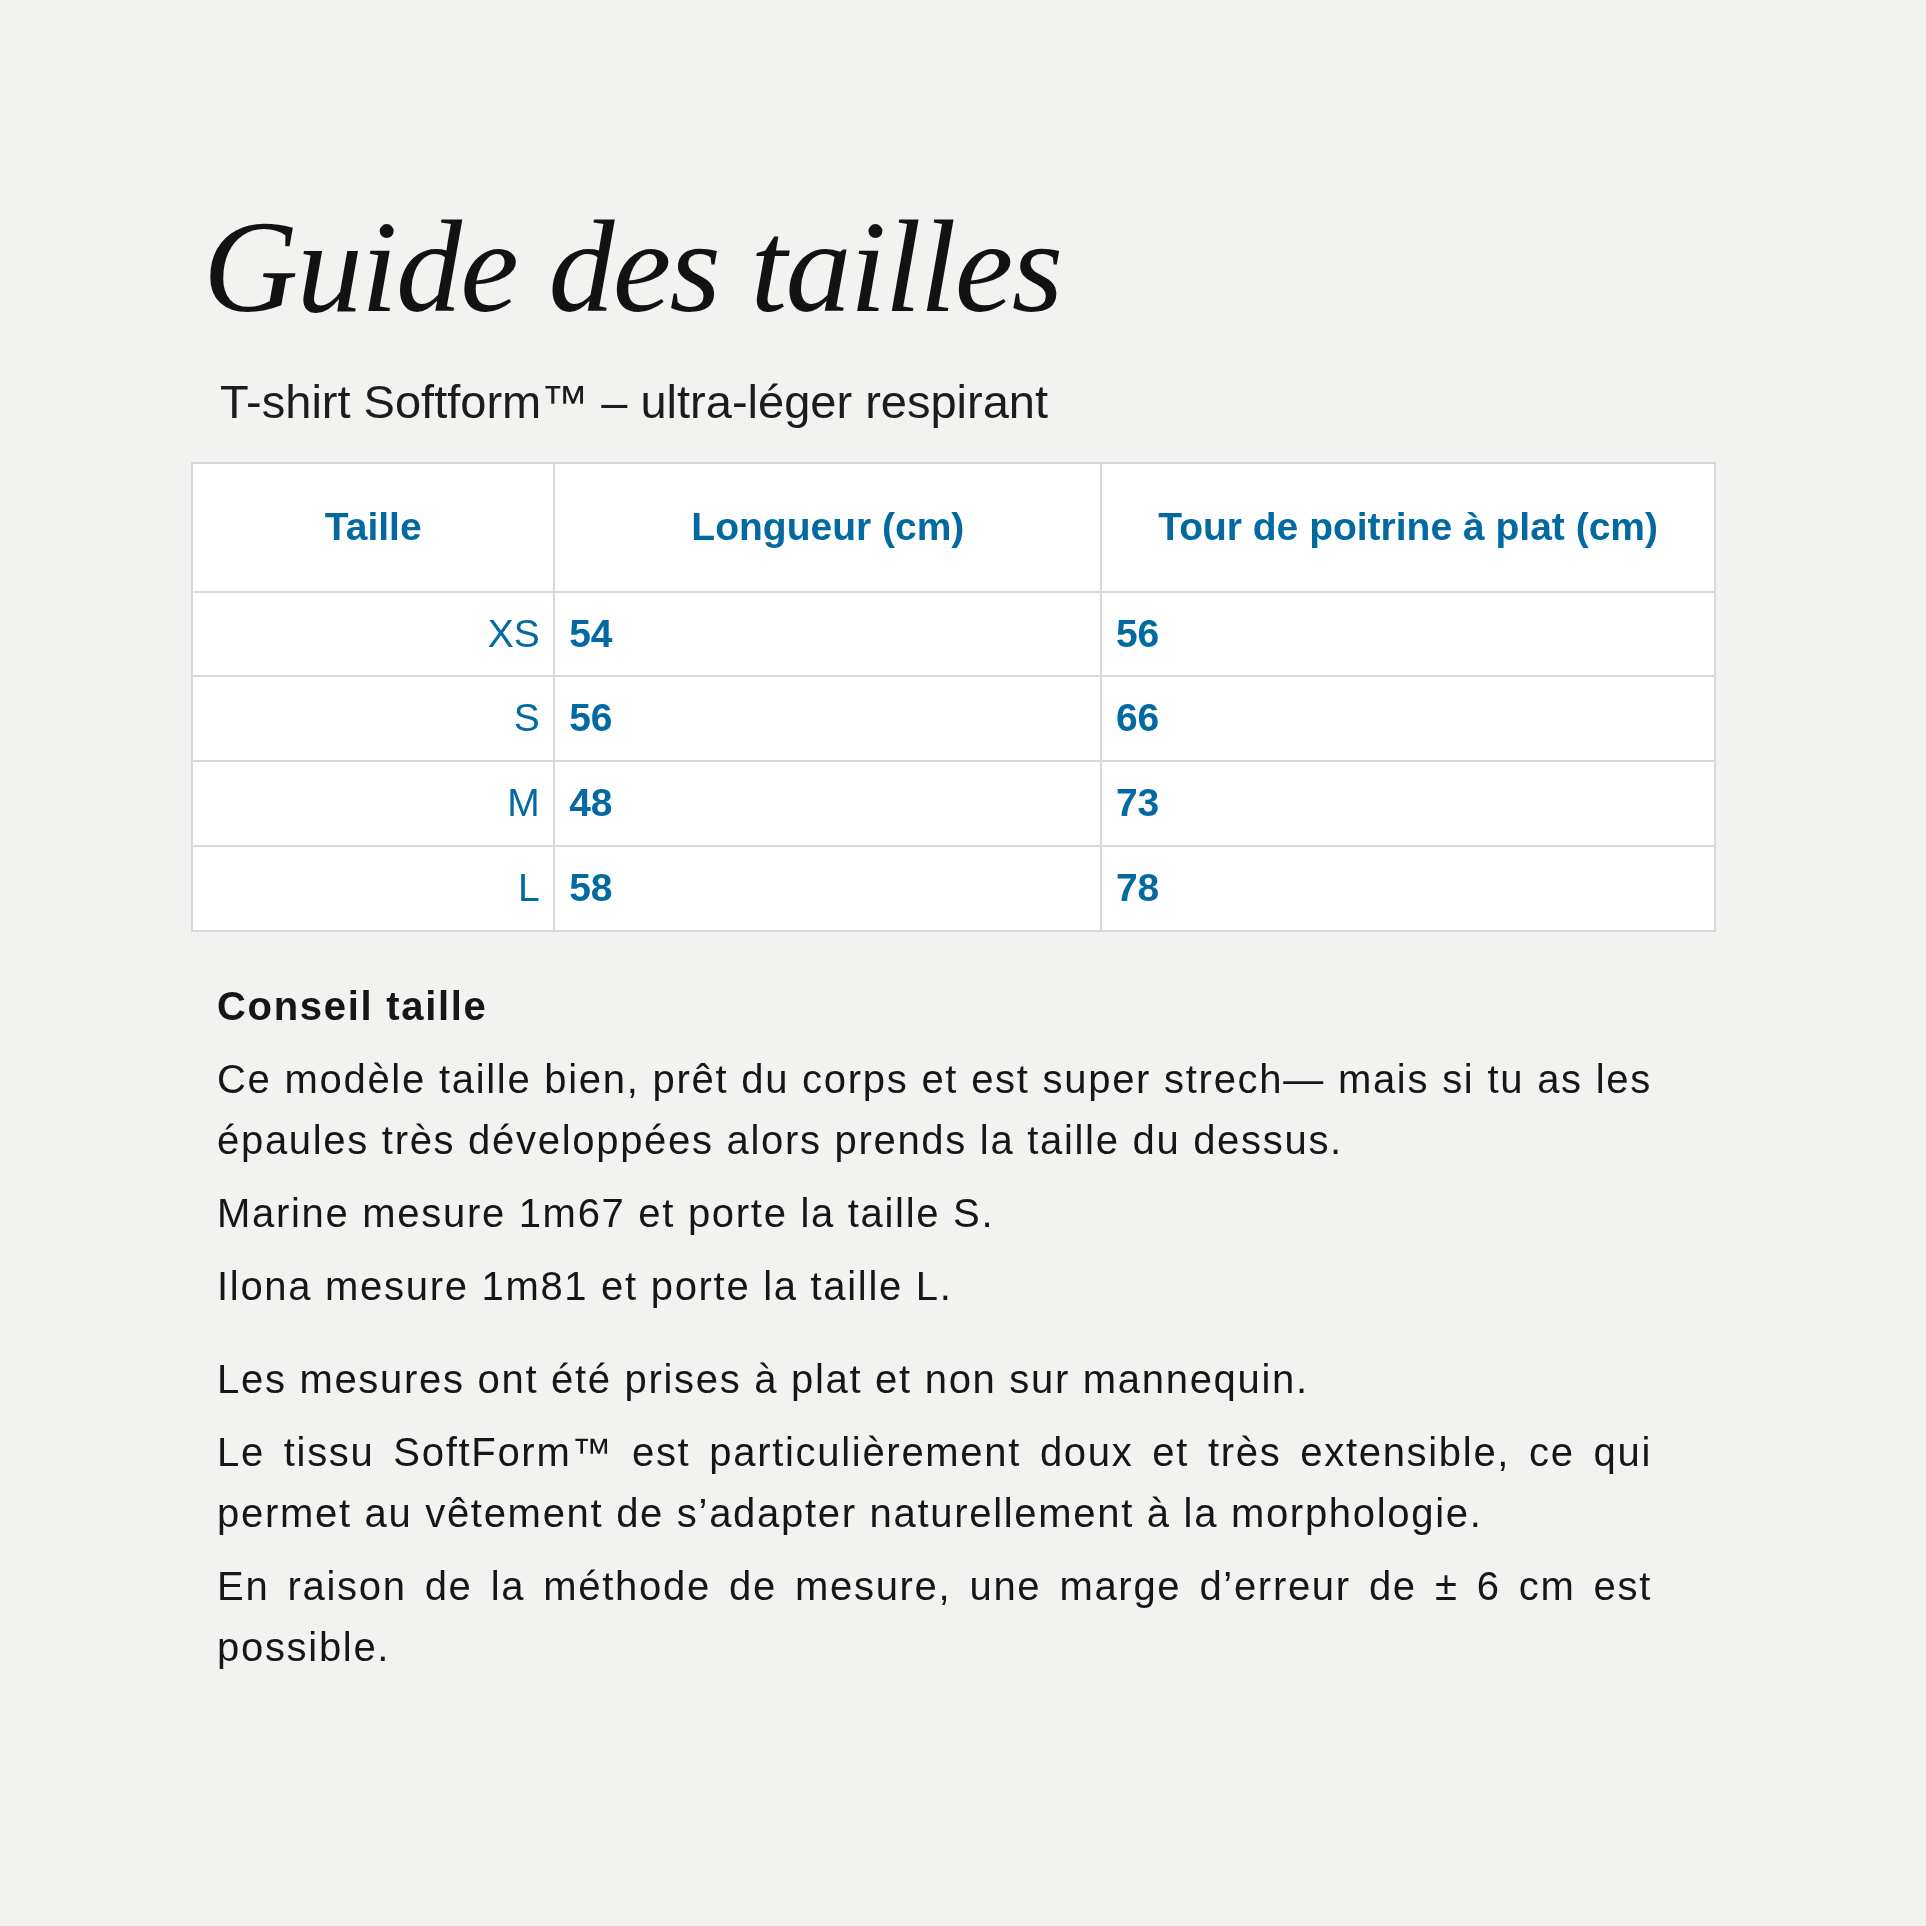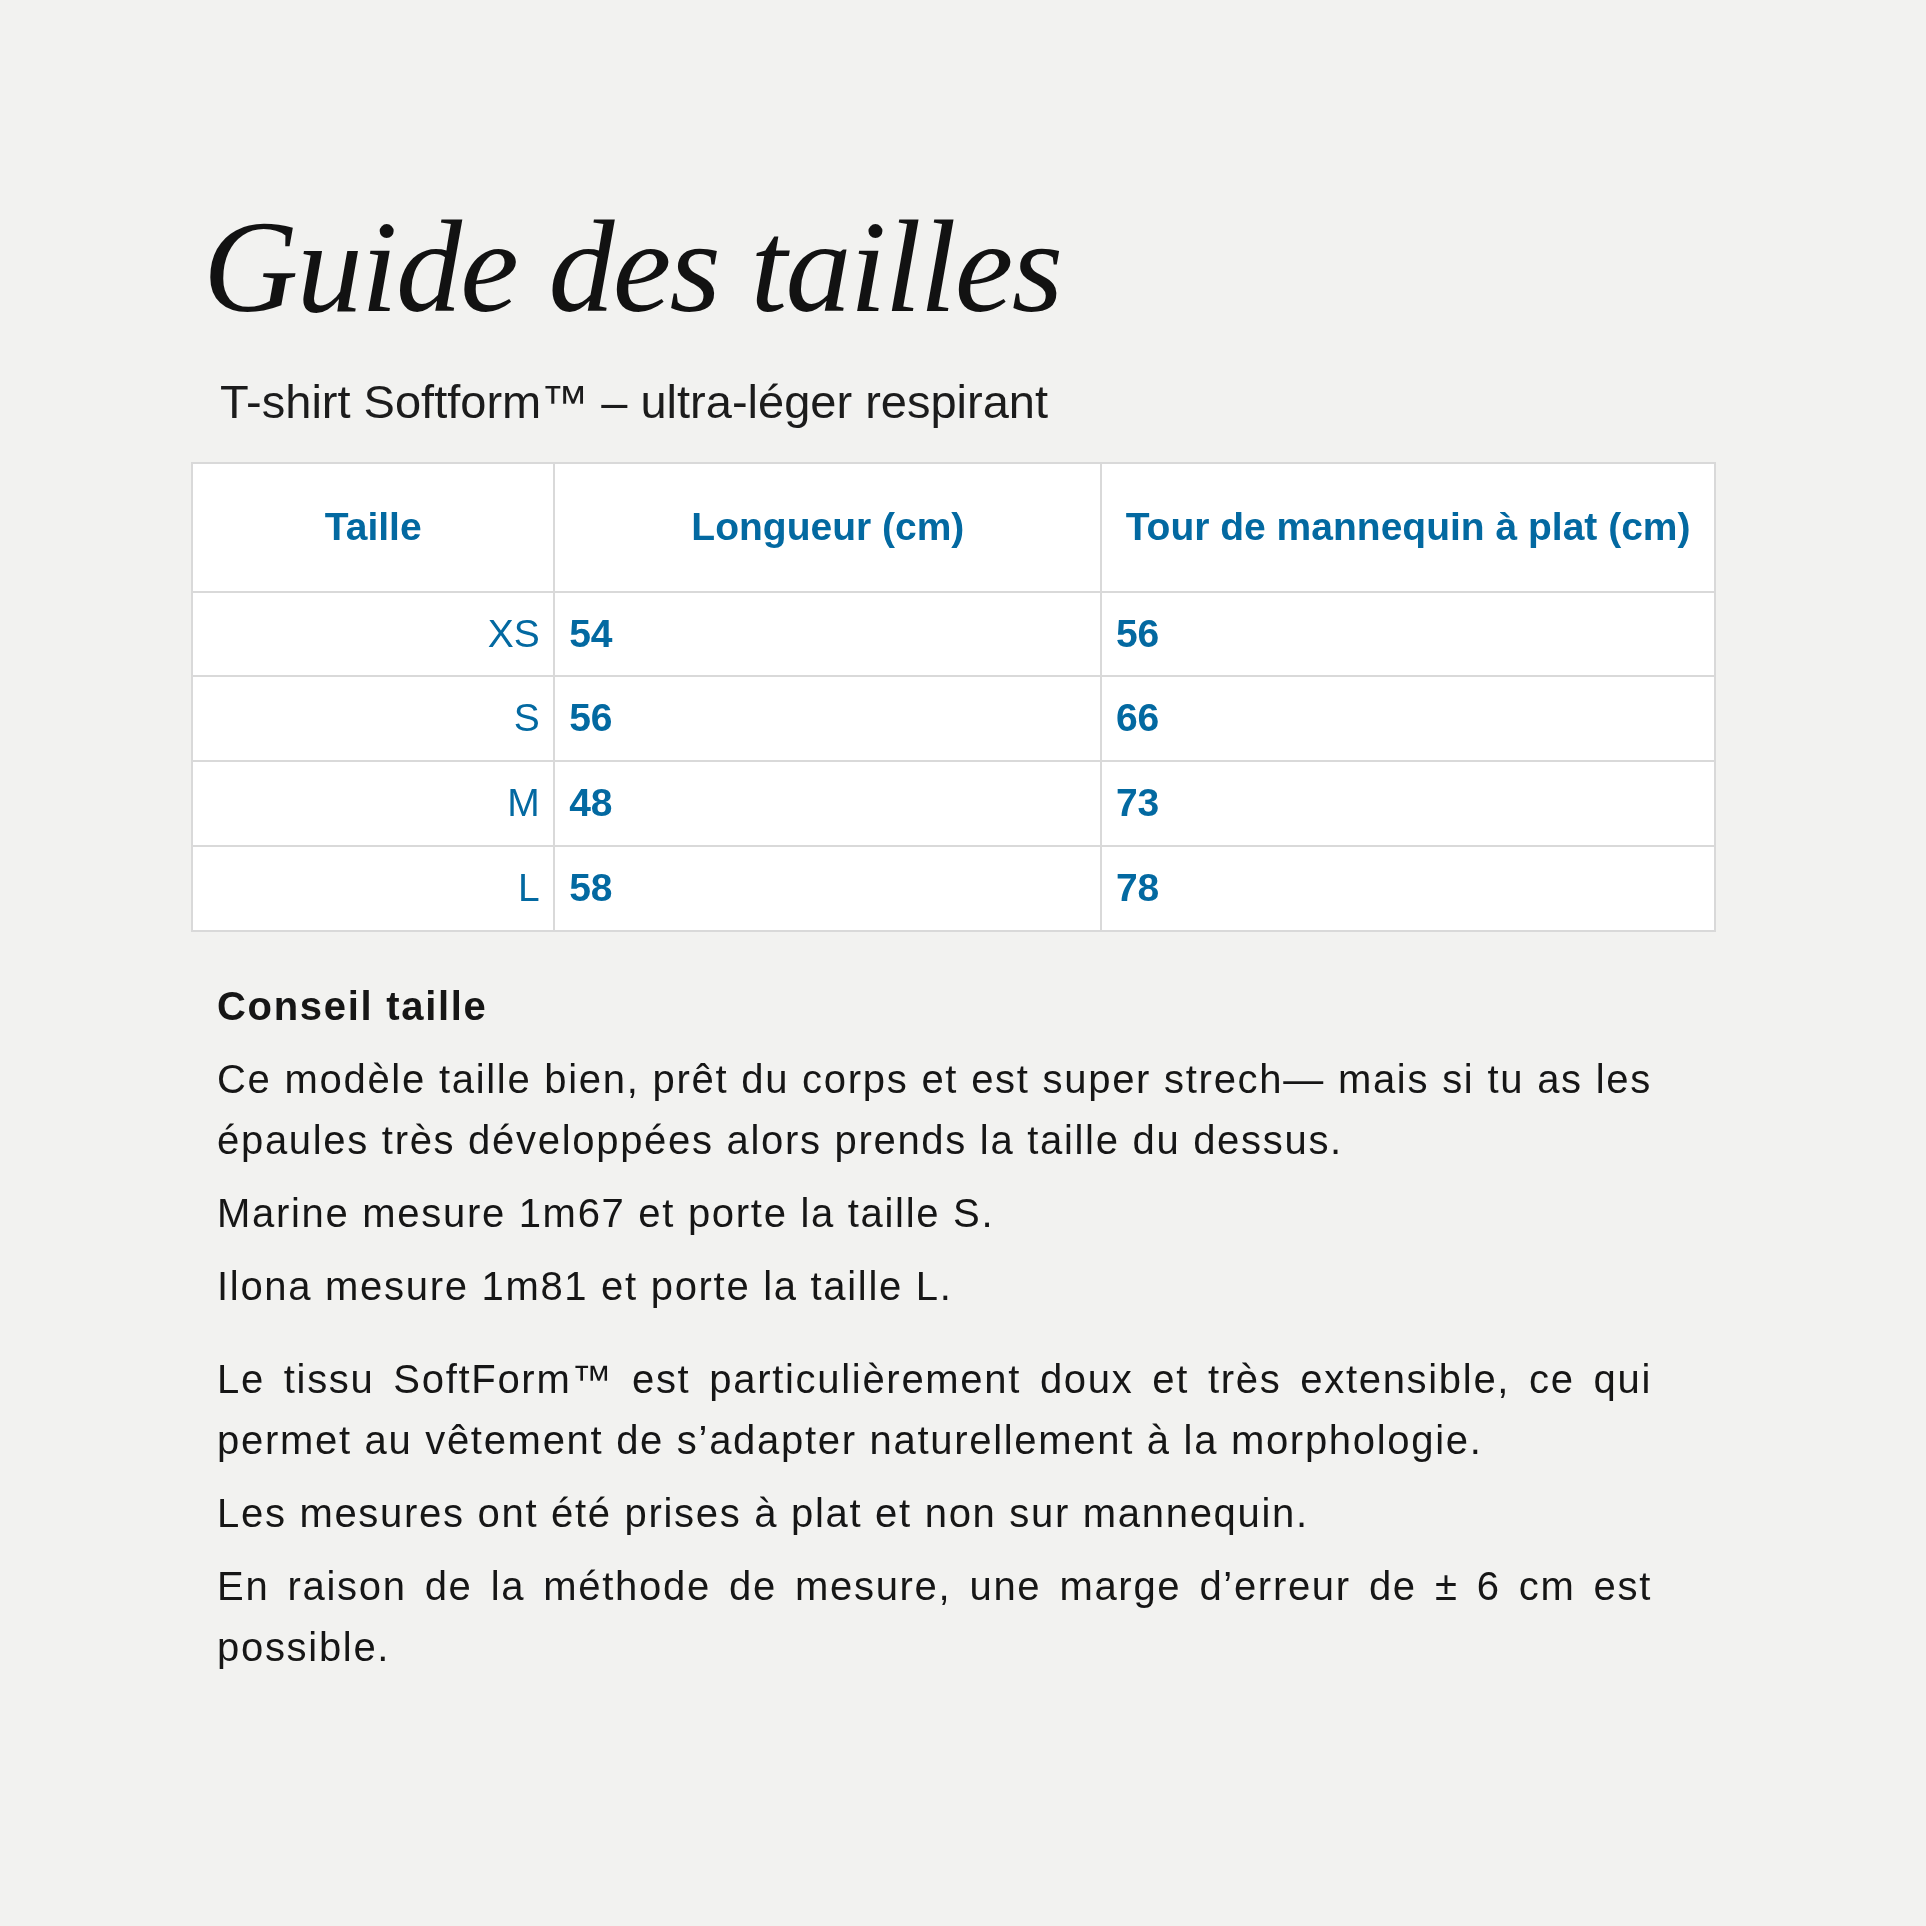--- a/index.html
+++ b/index.html
@@ -103,21 +103,21 @@
   <table class="size-table">
     <colgroup>
         <col class="c1">
         <col class="c2">
         <col class="c3">
       </colgroup>
     <thead>
       <tr>
         <th>Taille</th>
         <th>Longueur (cm)</th>
-        <th>Tour de mannequin à plat (cm)</th>
+        <th>Tour de poitrine à plat (cm)</th>
       </tr>
     </thead>
     <tbody>
       <tr>
         <td class="size-name">XS</td>
         <td class="num">54</td>
         <td class="num">56</td>
       </tr>
       <tr>
         <td class="size-name">S</td>
@@ -138,19 +138,19 @@
   </table>
 
   <div class="advice-block">
     <p class="advice-heading">Conseil taille</p>
     <p>Ce modèle taille bien, prêt du corps et est super strech— mais si tu as les épaules très développées alors prends la taille du dessus.</p>
     <p>Marine mesure 1m67 et porte la taille S.</p>
     <p>Ilona mesure 1m81 et porte la taille L.</p>
   </div>
 
   <div class="notes-block">
+    <p>Les mesures ont été prises à plat et non sur mannequin.</p>
     <p>Le tissu SoftForm™ est particulièrement doux et très extensible, ce qui permet au vêtement de s’adapter naturellement à la morphologie.</p>
-    <p>Les mesures ont été prises à plat et non sur mannequin.</p>
     <p>En raison de la méthode de mesure, une marge d’erreur de ± 6 cm est possible.</p>
   </div>
 
 </div>
 
 
 </body></html>

